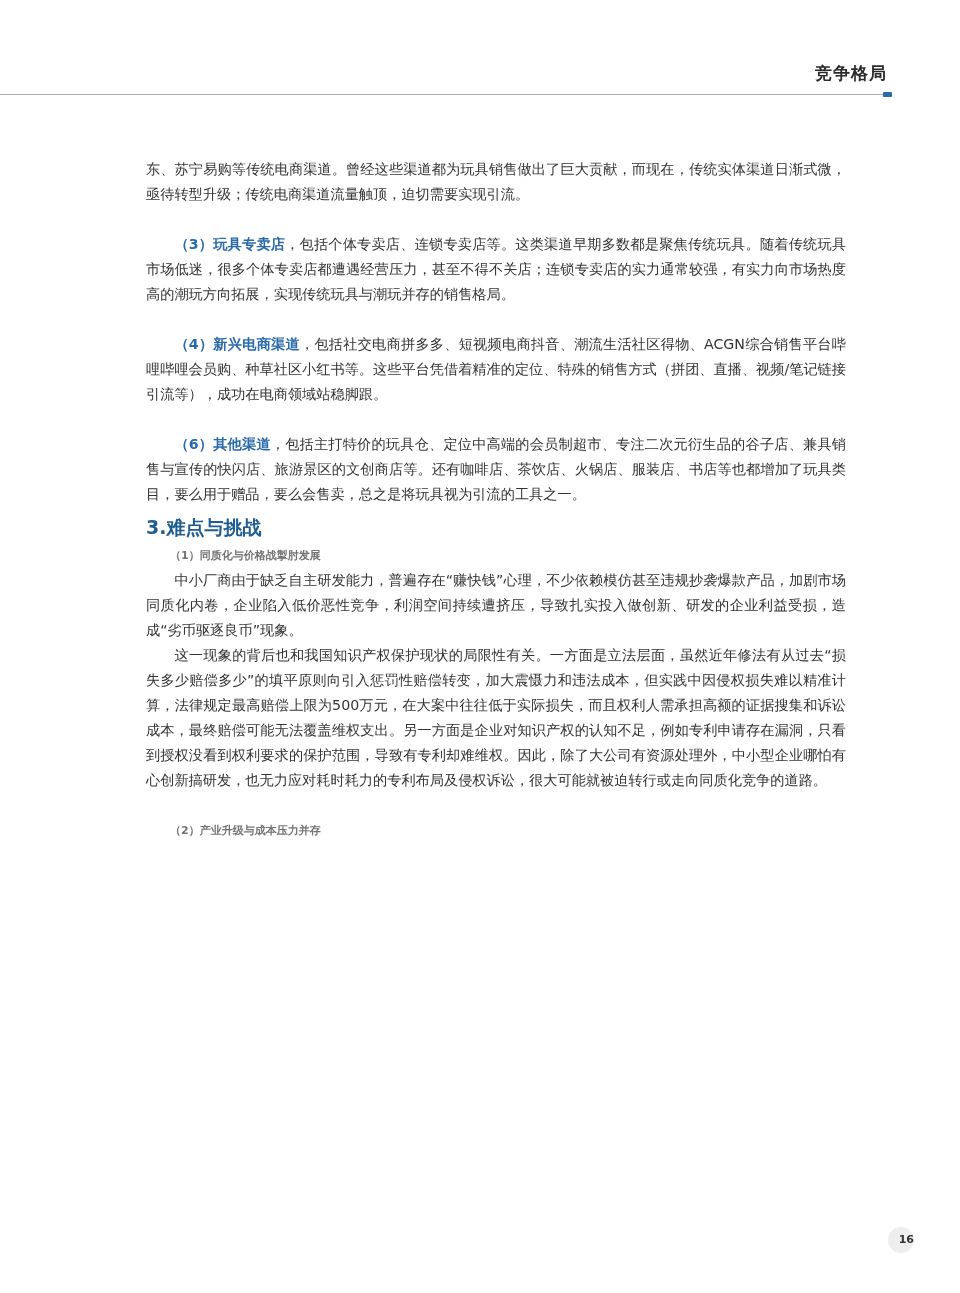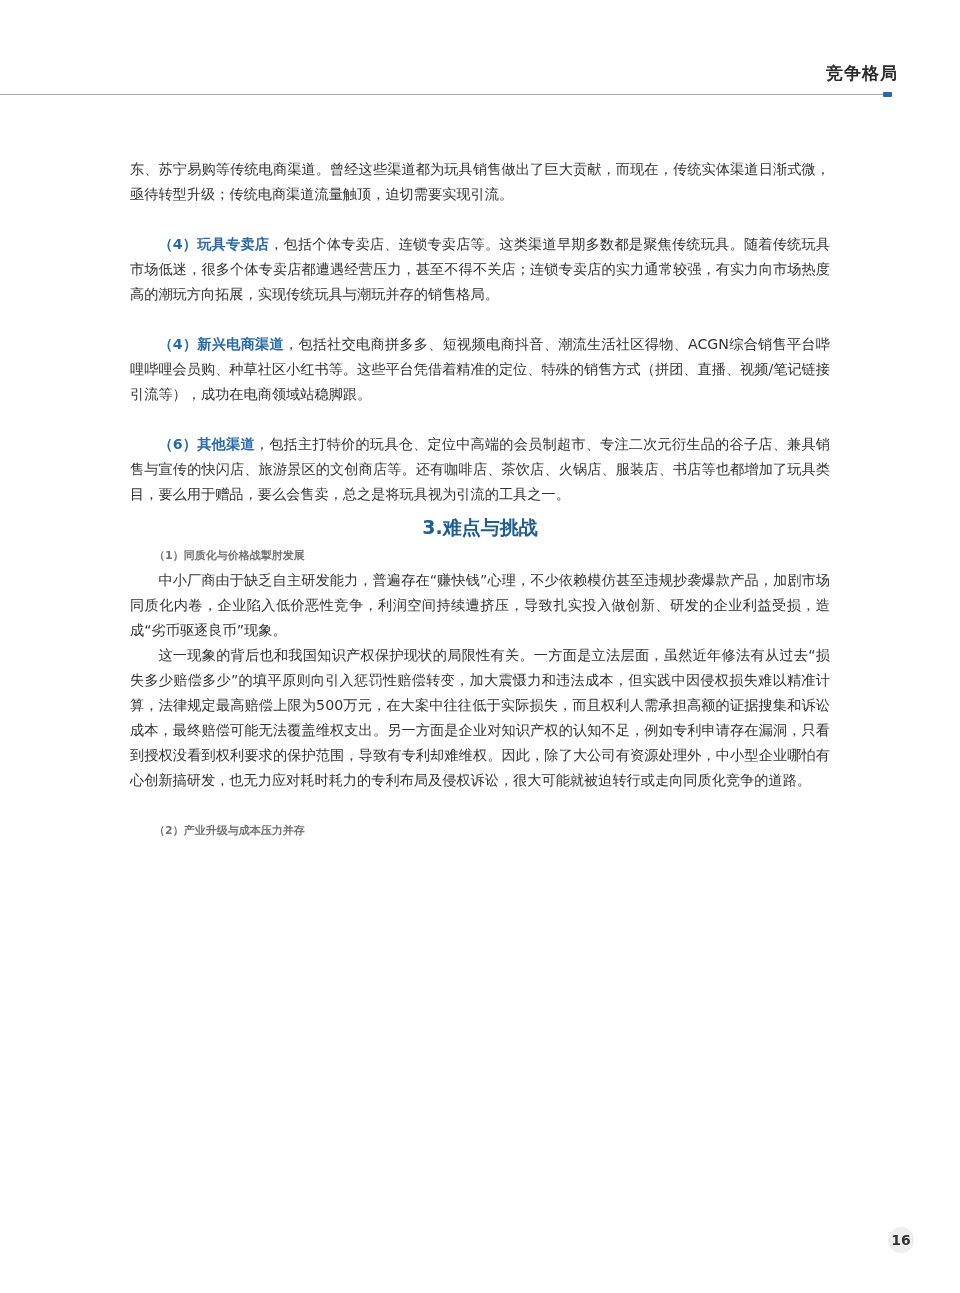--- a/index.html
+++ b/index.html
@@ -1,45 +1,45 @@
 <!DOCTYPE html>
 <html><head>
 <meta charset="utf-8">
 <style>
   html, body { margin: 0; padding: 0; background: #ffffff; }
   body { width: 960px; height: 1293px; position: relative; overflow: hidden;
          font-family: "DejaVu Sans", "Liberation Sans", sans-serif; color: #333333; }
-  .header-title { position: absolute; top: 62px; right: 62px; font-size: 17px; font-weight: bold;
+  .header-title { position: absolute; top: 62px; right: 73px; font-size: 17px; font-weight: bold;
                   color: #2b2b2b; letter-spacing: 1px; text-align: center; }
   .header-rule { position: absolute; top: 94px; left: 0; width: 892px; height: 1px; background: #aaaaaa; }
   .header-accent { position: absolute; top: 92px; left: 883px; width: 9px; height: 5px; background: #2a6aa8; border-radius: 1px; }
-  .content { position: absolute; left: 130px; top: 157px; width: 700px; font-size: 14.2px; line-height: 25px; }
+  .content { position: absolute; left: 146px; top: 157px; width: 700px; font-size: 14.2px; line-height: 25px; }
   p { margin: 0; text-align: justify; text-align-last: left; }
   .gap { margin-top: 25px; }
   .indent { text-indent: 2em; }
   .label { color: #2a6aa8; font-weight: bold; }
-  .section-title { text-align: center; color: #1f5c8f; font-weight: bold; font-size: 19px;
+  .section-title { color: #1f5c8f; font-weight: bold; font-size: 19px;
                    line-height: 28px; margin-top: 6px; margin-bottom: 2px; }
   .sub-heading { color: #737373; font-weight: bold; font-size: 11px; padding-left: 30px; line-height: 25px; }
   .page-num { position: absolute; left: 888px; top: 1227px; width: 26px; height: 26px; border-radius: 50%;
-              background: #eeeeee; color: #333; font-size: 14px; font-weight: bold; text-align: center; line-height: 26px; }
+              background: #eeeeee; color: #333; font-size: 11px; font-weight: bold; text-align: right; line-height: 26px; }
 </style>
 </head>
 <body>
 
 <div>
   <div class="header-title">竞争格局</div>
   <div class="header-rule"></div>
   <div class="header-accent"></div>
 </div>
 
 <div class="content">
   <p>东、苏宁易购等传统电商渠道。曾经这些渠道都为玩具销售做出了巨大贡献，而现在，传统实体渠道日渐式微，亟待转型升级；传统电商渠道流量触顶，迫切需要实现引流。</p>
 
-  <p class="gap indent"><span class="label">（4）玩具专卖店</span><span>，包括个体专卖店、连锁专卖店等。这类渠道早期多数都是聚焦传统玩具。随着传统玩具市场低迷，很多个体专卖店都遭遇经营压力，甚至不得不关店；连锁专卖店的实力通常较强，有实力向市场热度高的潮玩方向拓展，实现传统玩具与潮玩并存的销售格局。</span></p>
+  <p class="gap indent"><span class="label">（3）玩具专卖店</span><span>，包括个体专卖店、连锁专卖店等。这类渠道早期多数都是聚焦传统玩具。随着传统玩具市场低迷，很多个体专卖店都遭遇经营压力，甚至不得不关店；连锁专卖店的实力通常较强，有实力向市场热度高的潮玩方向拓展，实现传统玩具与潮玩并存的销售格局。</span></p>
 
 
   <p class="gap indent"><span class="label">（4）新兴电商渠道</span><span>，包括社交电商拼多多、短视频电商抖音、潮流生活社区得物、ACGN综合销售平台哔哩哔哩会员购、种草社区小红书等。这些平台凭借着精准的定位、特殊的销售方式（拼团、直播、视频/笔记链接引流等），成功在电商领域站稳脚跟。</span></p>
 
 
   <p class="gap indent"><span class="label">（6）其他渠道</span><span>，包括主打特价的玩具仓、定位中高端的会员制超市、专注二次元衍生品的谷子店、兼具销售与宣传的快闪店、旅游景区的文创商店等。还有咖啡店、茶饮店、火锅店、服装店、书店等也都增加了玩具类目，要么用于赠品，要么会售卖，总之是将玩具视为引流的工具之一。</span></p>
 
   <div class="section-title">3.难点与挑战</div>
 
   <div class="sub-heading" style="padding-left:24px">（1）同质化与价格战掣肘发展</div>

